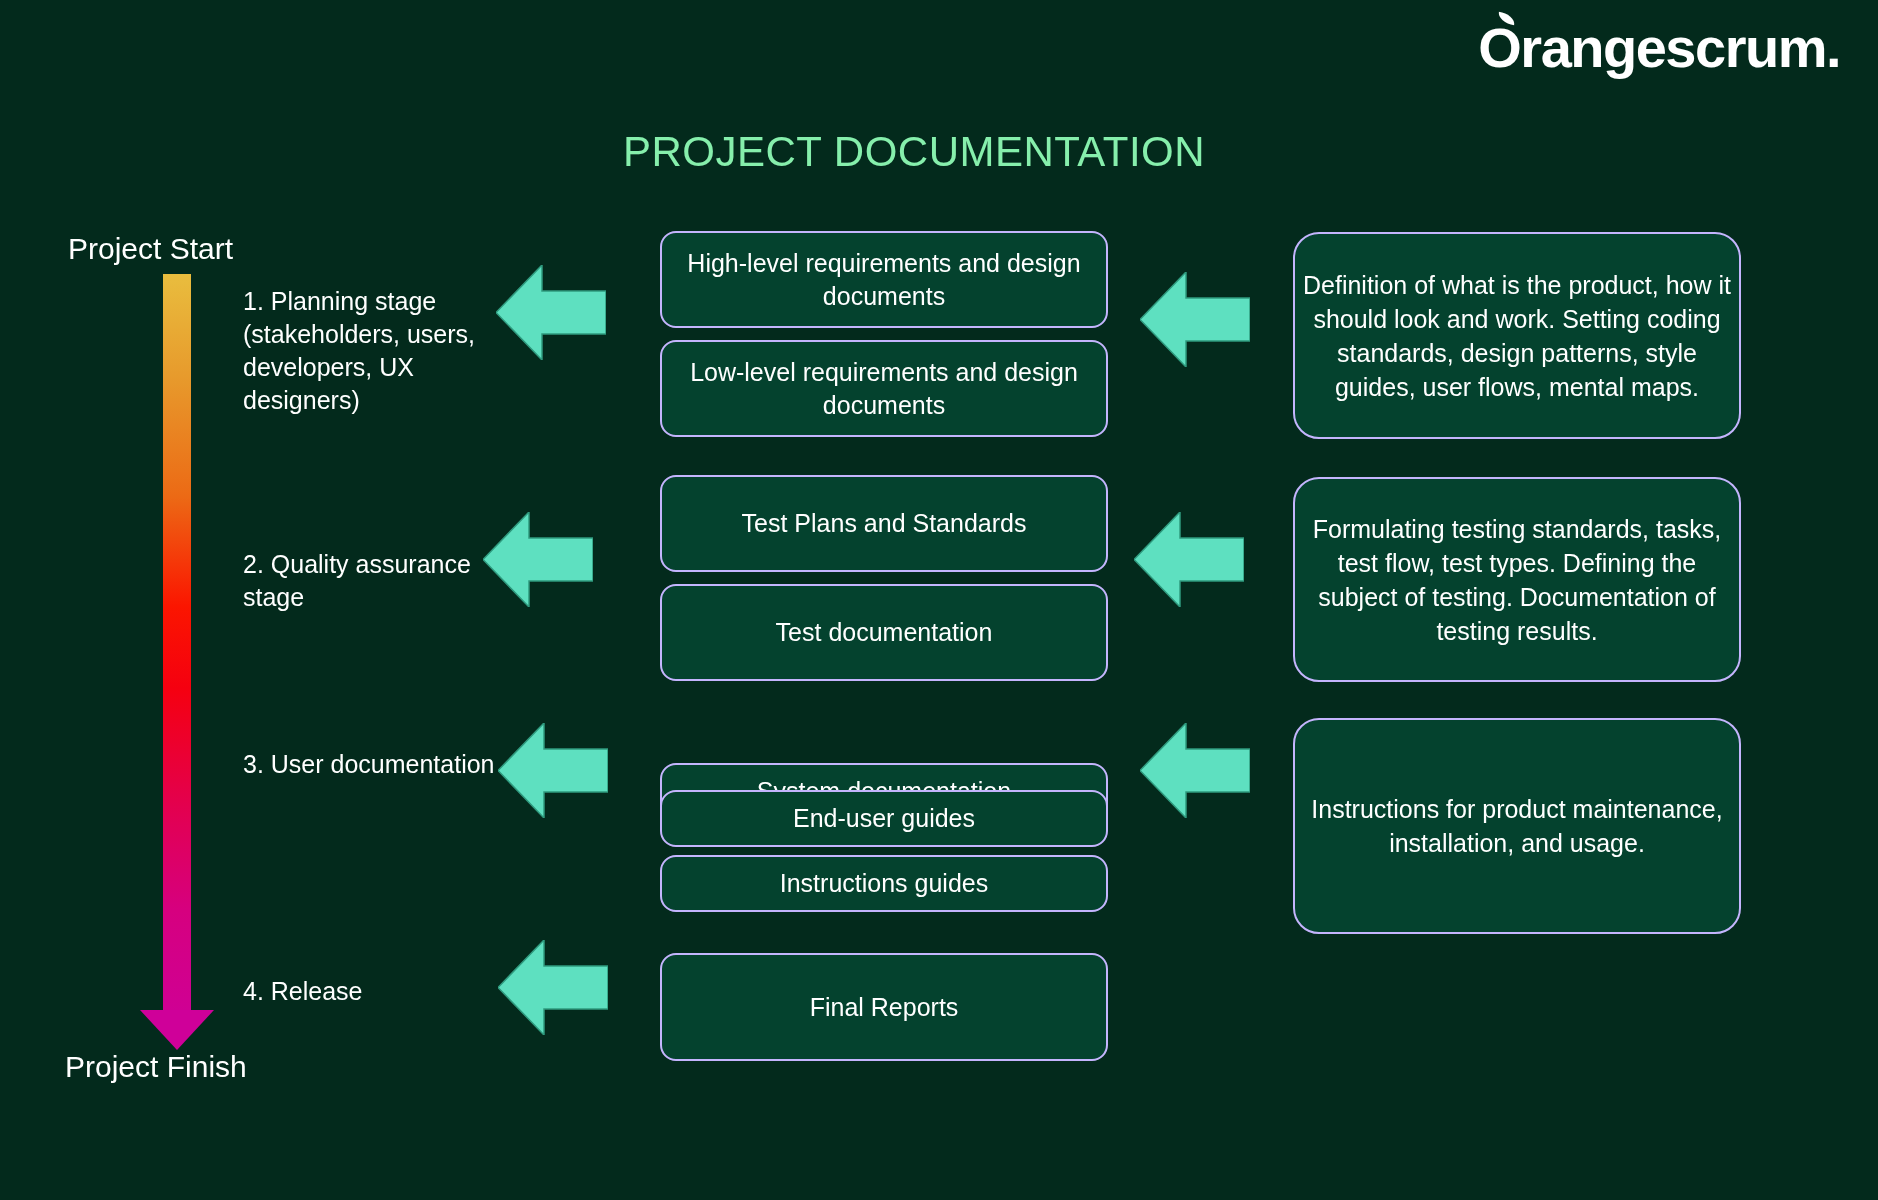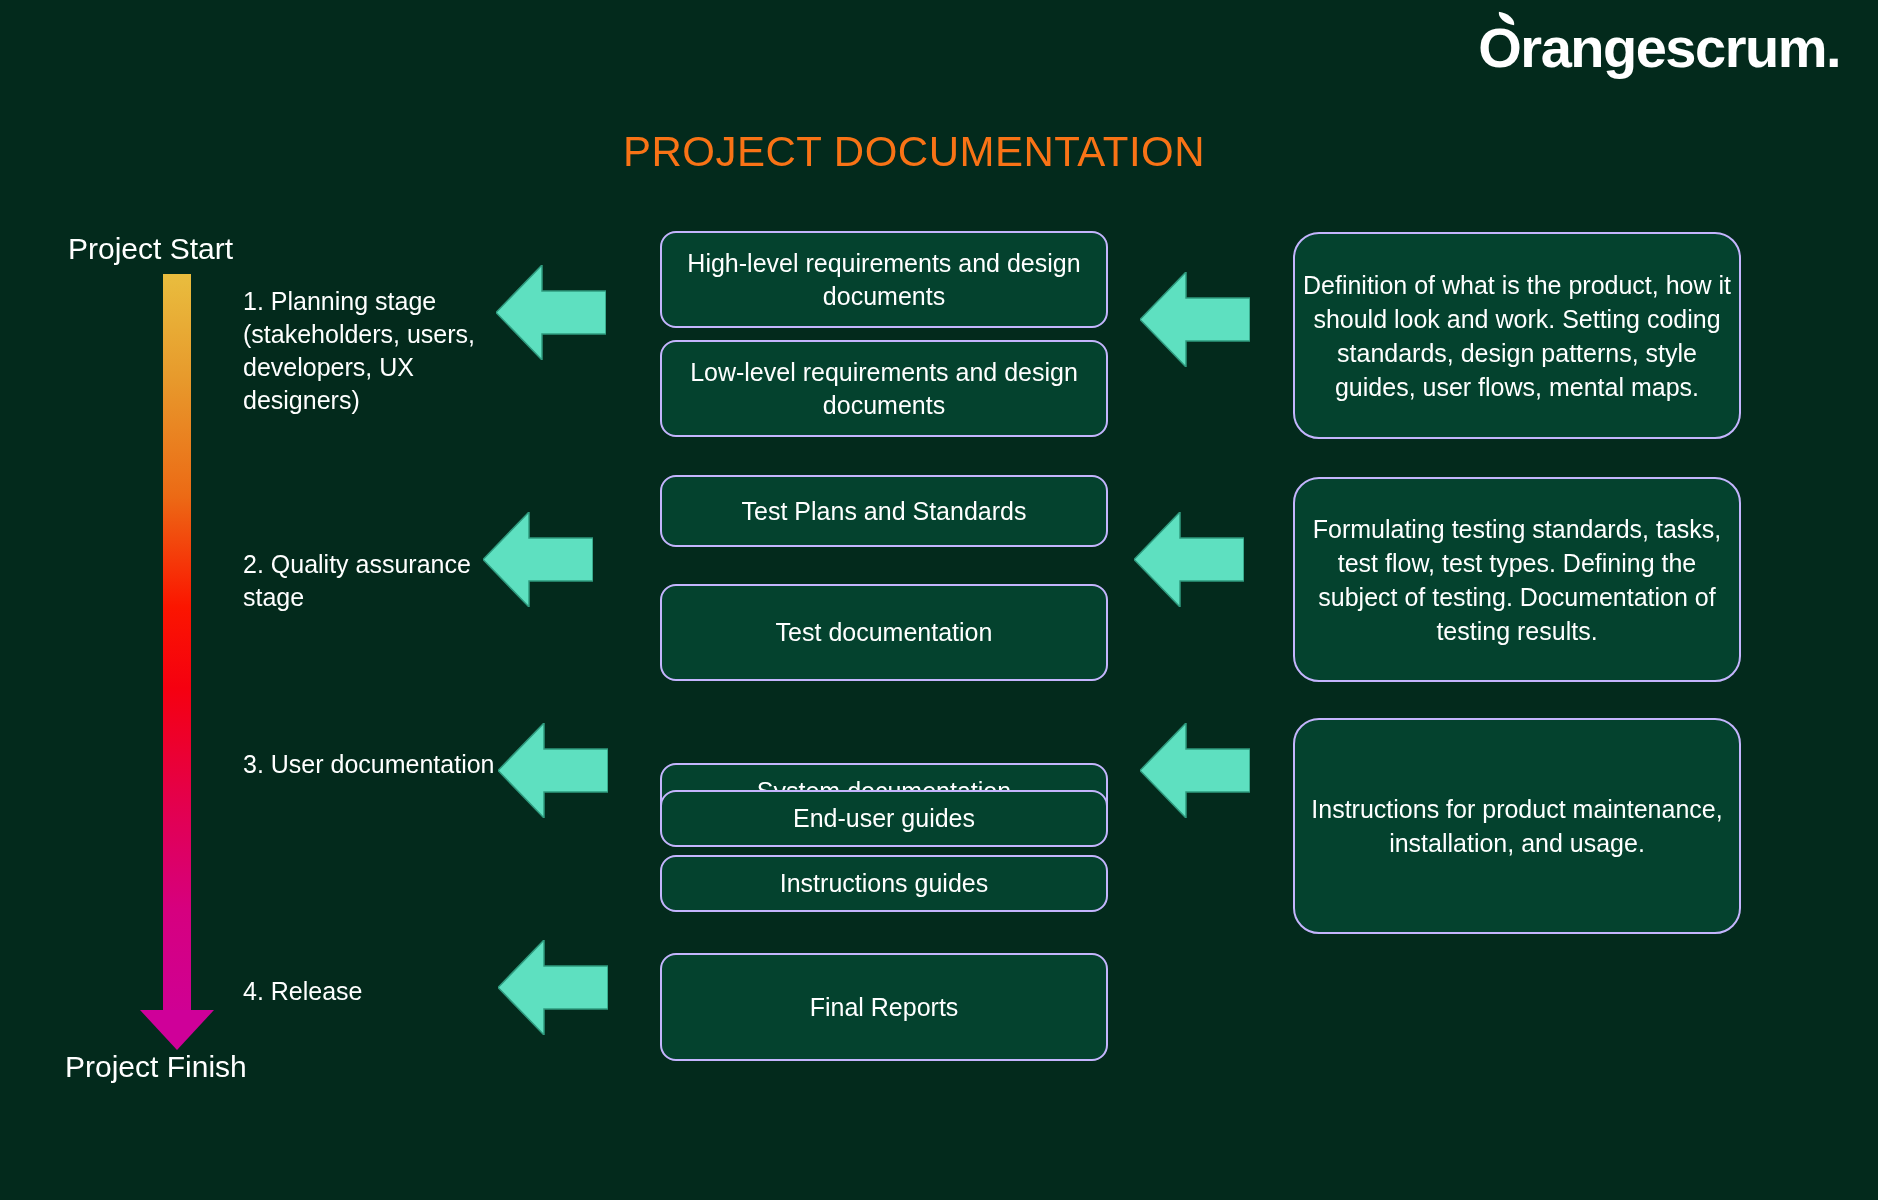--- a/index.html
+++ b/index.html
@@ -40,21 +40,21 @@
   }
 
   
   #page-title {
     position: absolute;
     top: 128px; left: 0; width: 1828px;
     text-align: center;
     font-size: 42px;
     font-weight: normal;
     letter-spacing: 0.5px;
-    color: #f97316;
+    color: #86efac;
   }
 
   
   #timeline-start-label {
     position: absolute;
     top: 232px; left: 68px;
     font-size: 30px;
     color: #ffffff;
   }
   #timeline-finish-label {
@@ -125,21 +125,21 @@
     justify-content: center;
     text-align: center;
     padding: 6px 16px;
     font-size: 25px;
     line-height: 1.3;
     color: #ffffff;
   }
   .mid-box { left: 660px; width: 448px; }
   #mid-1-1 { top: 231px; height: 97px; }
   #mid-1-2 { top: 340px; height: 97px; }
-  #mid-2-1 { top: 475px; height: 72px; }
+  #mid-2-1 { top: 475px; height: 97px; }
   #mid-2-2 { top: 584px; height: 97px; }
   #mid-3-1 { top: 727px; height: 57px; margin-top: 36px; }
   #mid-3-2 { top: 790px; height: 57px; }
   #mid-3-3 { top: 855px; height: 57px; }
   #mid-4-1 { top: 953px; height: 108px; }
 
   .right-box {
     left: 1293px; width: 448px;
     border-radius: 26px;
     font-size: 25px;

